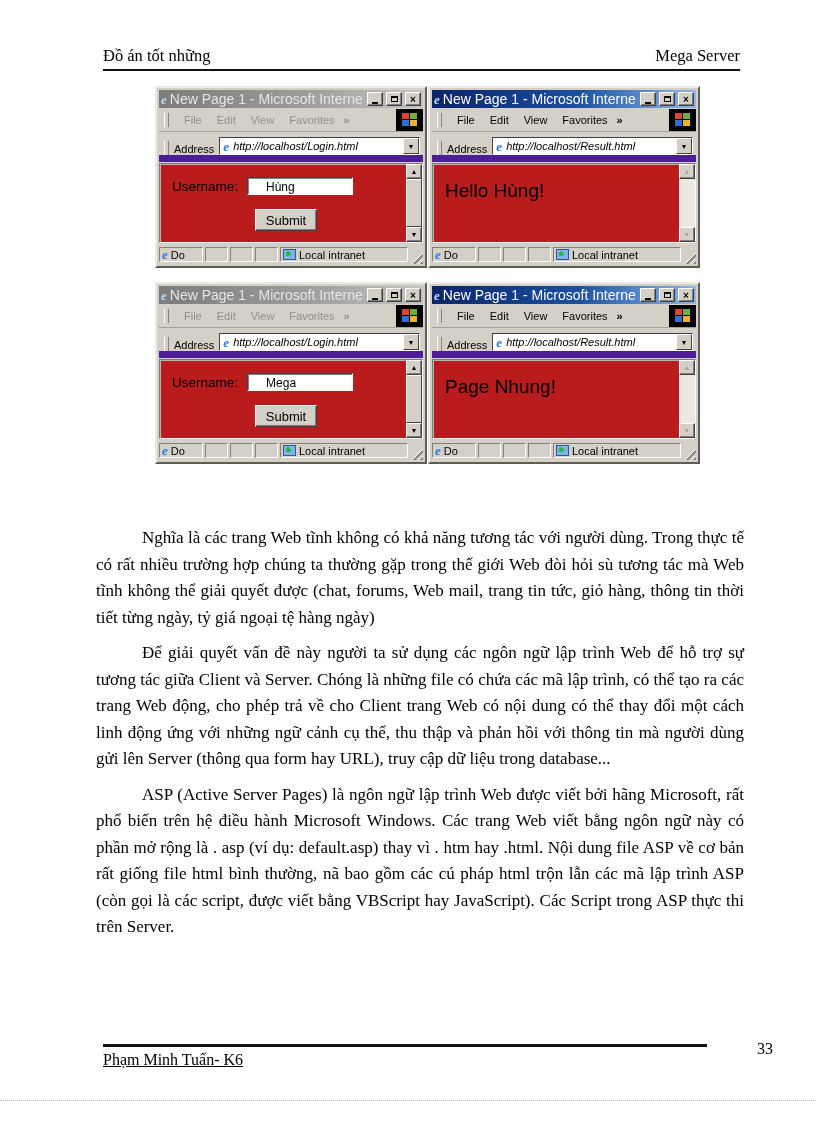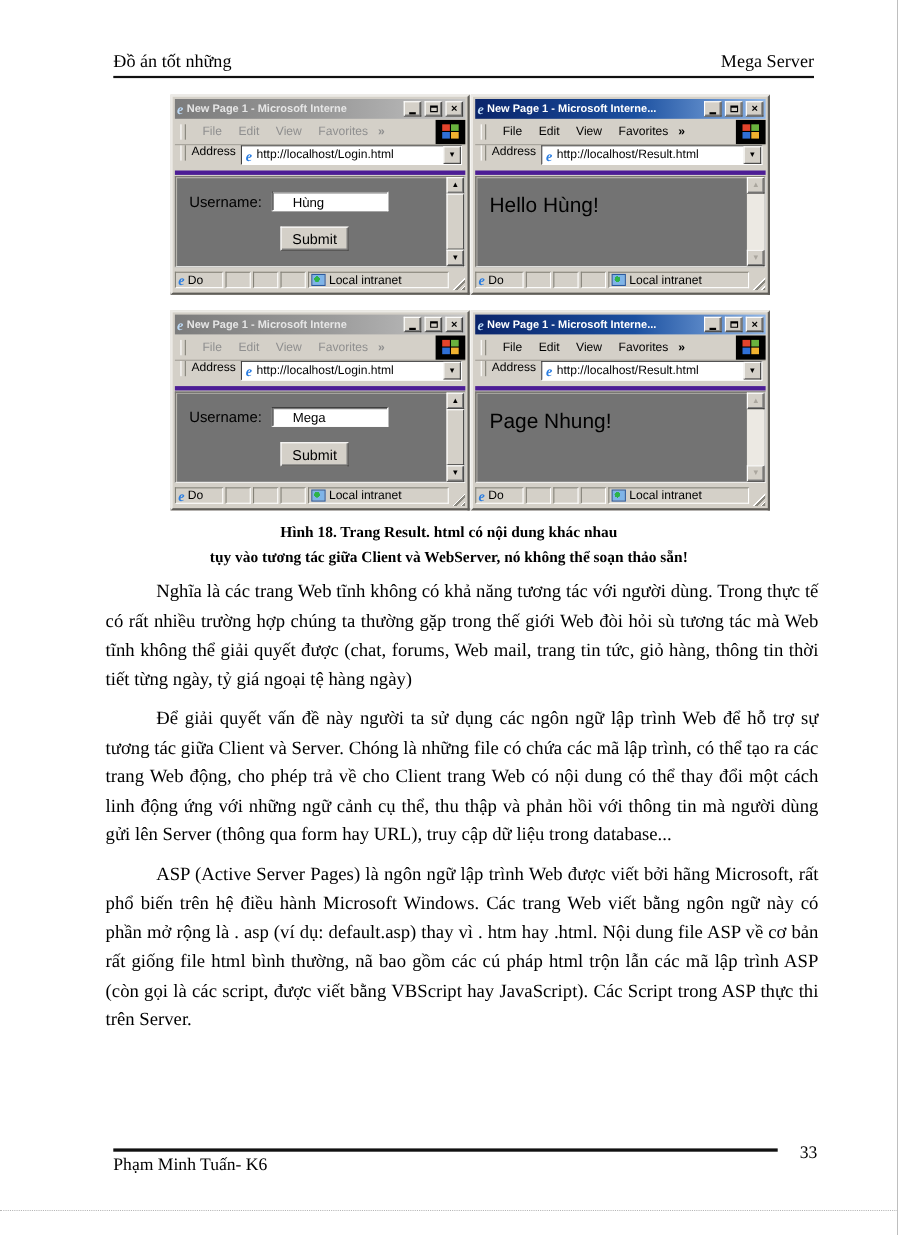--- a/index.html
+++ b/index.html
@@ -21,37 +21,37 @@
     position:absolute; left:60px; right:60px; top:473px;
     text-align:center; font-weight:bold; font-size:14px; line-height:23px;
   }
 
   .body-text {
     position:absolute; left:96px; top:525px; width:648px;
     font-size:17px; line-height:26.5px; text-align:justify;
   }
   .body-text p { margin:0 0 9px 0; text-indent:46px; }
 
-  .doc-footer { position:absolute; left:103px; right:73px; top:1044px; font-size:16px; }
+  .doc-footer { position:absolute; left:103px; right:43px; top:1044px; font-size:16px;text-decoration:underline; }
   .footer-line { width:604px; border-top:3px solid #111; }
   .footer-author { margin-top:4px; }
   .footer-pagenum { position:absolute; right:0; top:-4px; }
   .bottom-dotted { position:absolute; left:0; right:0; top:1100px; border-top:1px dotted #b5b5b5; }
 
   
   .bwin {
     width:272px; height:182px; box-sizing:border-box; background:#d4d0c8;
     border:2px solid; border-color:#eceae6 #5f5d58 #5f5d58 #eceae6;
     padding:2px; display:flex; flex-direction:column;
     font-family:"Liberation Sans","DejaVu Sans",sans-serif; font-size:11px;
   }
   .titlebar { flex:0 0 18px; display:flex; align-items:center; gap:3px; padding:0 2px; }
   .bwin.active .titlebar { background:linear-gradient(90deg,#0a246a 0%,#1b50a0 55%,#8fb6e8 100%); }
   .bwin.inactive .titlebar { background:linear-gradient(90deg,#7c7c7c 0%,#9c9c9c 55%,#c4c4c4 100%); }
-  .title-text { flex:1; font-weight:bold; font-size:10px; color:#fff; white-space:nowrap; overflow:hidden; }
+  .title-text { flex:1; font-weight:normal; font-size:14px; color:#fff; white-space:nowrap; overflow:hidden; }
   .bwin.inactive .title-text { color:#e6e6e6; }
   .ie-ico { font:bold italic 13px "Liberation Serif",serif; color:#2a7de1; line-height:1; }
   .titlebar .ie-ico { color:#bcd9f5; }
   .winbtn {
     flex:0 0 16px; width:16px; height:14px; background:#d4d0c8;
     border:1px solid; border-color:#ffffff #404040 #404040 #ffffff;
     box-shadow:inset -1px -1px 0 #808080; box-sizing:border-box;
     display:flex; align-items:center; justify-content:center;
     font:bold 10px "Liberation Sans",sans-serif; color:#000;
   }
@@ -70,38 +70,38 @@
   .win-flag {
     margin-left:auto; width:27px; height:22px; background:#000;
     display:flex; align-items:center; justify-content:center;
   }
   .win-flag .cells { display:grid; grid-template-columns:7px 7px; grid-template-rows:6px 6px; gap:1px; }
   .win-flag i { display:block; }
   .f1 { background:#e3442c; } .f2 { background:#69b33e; }
   .f3 { background:#2f6fd6; } .f4 { background:#f0b22f; }
 
   .addressbar {
-    flex:0 0 23px; display:flex; align-items:flex-start; gap:5px;
-    padding:0 3px 0 5px; border-bottom:4px solid #4c1d95;
+    flex:0 0 23px; display:flex; align-items:flex-end; gap:5px;
+    padding:0 3px 0 5px; border-bottom:7px solid #4c1d95;
   }
   .addr-label { color:#000; }
   .addr-input {
     flex:1; height:18px; background:#fff; box-sizing:border-box;
     border:1px solid; border-color:#404040 #fff #fff #404040;
     display:flex; align-items:center; gap:4px; padding-left:3px;
   }
-  .addr-url { flex:1; white-space:nowrap; overflow:hidden; font-size:11px; }
+  .addr-url { flex:1; white-space:nowrap; overflow:hidden; font-size:11px;font-style:italic; }
   .addr-drop {
     width:16px; height:16px; background:#d4d0c8; box-sizing:border-box;
     border:1px solid; border-color:#fff #404040 #404040 #fff;
     display:flex; align-items:center; justify-content:center; font-size:7px;
   }
 
   .viewport {
-    flex:1; background:#737373; position:relative; display:flex; min-height:0;
+    flex:1; background:#b91c1c; position:relative; display:flex; min-height:0;
     border:1px solid; border-color:#7b7974 #fbfaf8 #fbfaf8 #7b7974;
     box-shadow:inset 1px 1px 0 #b8b5ae; margin-top:1px;
   }
   .page-content { flex:1; min-width:0; }
   .login-content { padding:13px 6px 0 12px; }
   .form-row { display:flex; align-items:center; gap:9px; }
   .uname-label { font-size:13.5px; }
   .text-input {
     width:106px; height:18px; box-sizing:border-box; background:#fff;
     border:1px solid; border-color:#404040 #fff #fff #404040;
@@ -416,24 +416,20 @@
       <span class="st-pane st-zone">
         <span class="zone-icon"></span>
         <span>Local intranet</span>
       </span>
       <span class="resize-grip"></span>
     </div>
   </div>
       </div>
   </div>
 
-  <div class="figure-caption">
-    <div>Hình 18. Trang Result. html có nội dung khác nhau</div>
-    <div>tụy vào tương tác giữa Client và WebServer, nó không thể soạn thảo sẵn!</div>
-  </div>
 
   <div class="body-text">
     <p>Nghĩa là các trang Web tĩnh không có khả năng tương tác với người dùng. Trong thực tế có rất nhiều trường hợp chúng ta thường gặp trong thế giới Web đòi hỏi sù tương tác mà Web tĩnh không thể giải quyết được (chat, forums, Web mail, trang tin tức, giỏ hàng, thông tin thời tiết từng ngày, tỷ giá ngoại tệ hàng ngày)</p>
     <p>Để giải quyết vấn đề này người ta sử dụng các ngôn ngữ lập trình Web để hỗ trợ sự tương tác giữa Client và Server. Chóng là những file có chứa các mã lập trình, có thể tạo ra các trang Web động, cho phép trả về cho Client trang Web có nội dung có thể thay đổi một cách linh động ứng với những ngữ cảnh cụ thể, thu thập và phản hồi với thông tin mà người dùng gửi lên Server (thông qua form hay URL), truy cập dữ liệu trong database...</p>
     <p>ASP (Active Server Pages) là ngôn ngữ lập trình Web được viết bởi hãng Microsoft, rất phổ biến trên hệ điều hành Microsoft Windows. Các trang Web viết bằng ngôn ngữ này có phần mở rộng là . asp (ví dụ: default.asp) thay vì . htm hay .html. Nội dung file ASP về cơ bản rất giống file html bình thường, nã bao gồm các cú pháp html trộn lẫn các mã lập trình ASP (còn gọi là các script, được viết bằng VBScript hay JavaScript). Các Script trong ASP thực thi trên Server.</p>
   </div>
 
   <div class="doc-footer">
     <div class="footer-line"></div>
     <span class="footer-pagenum">33</span>

